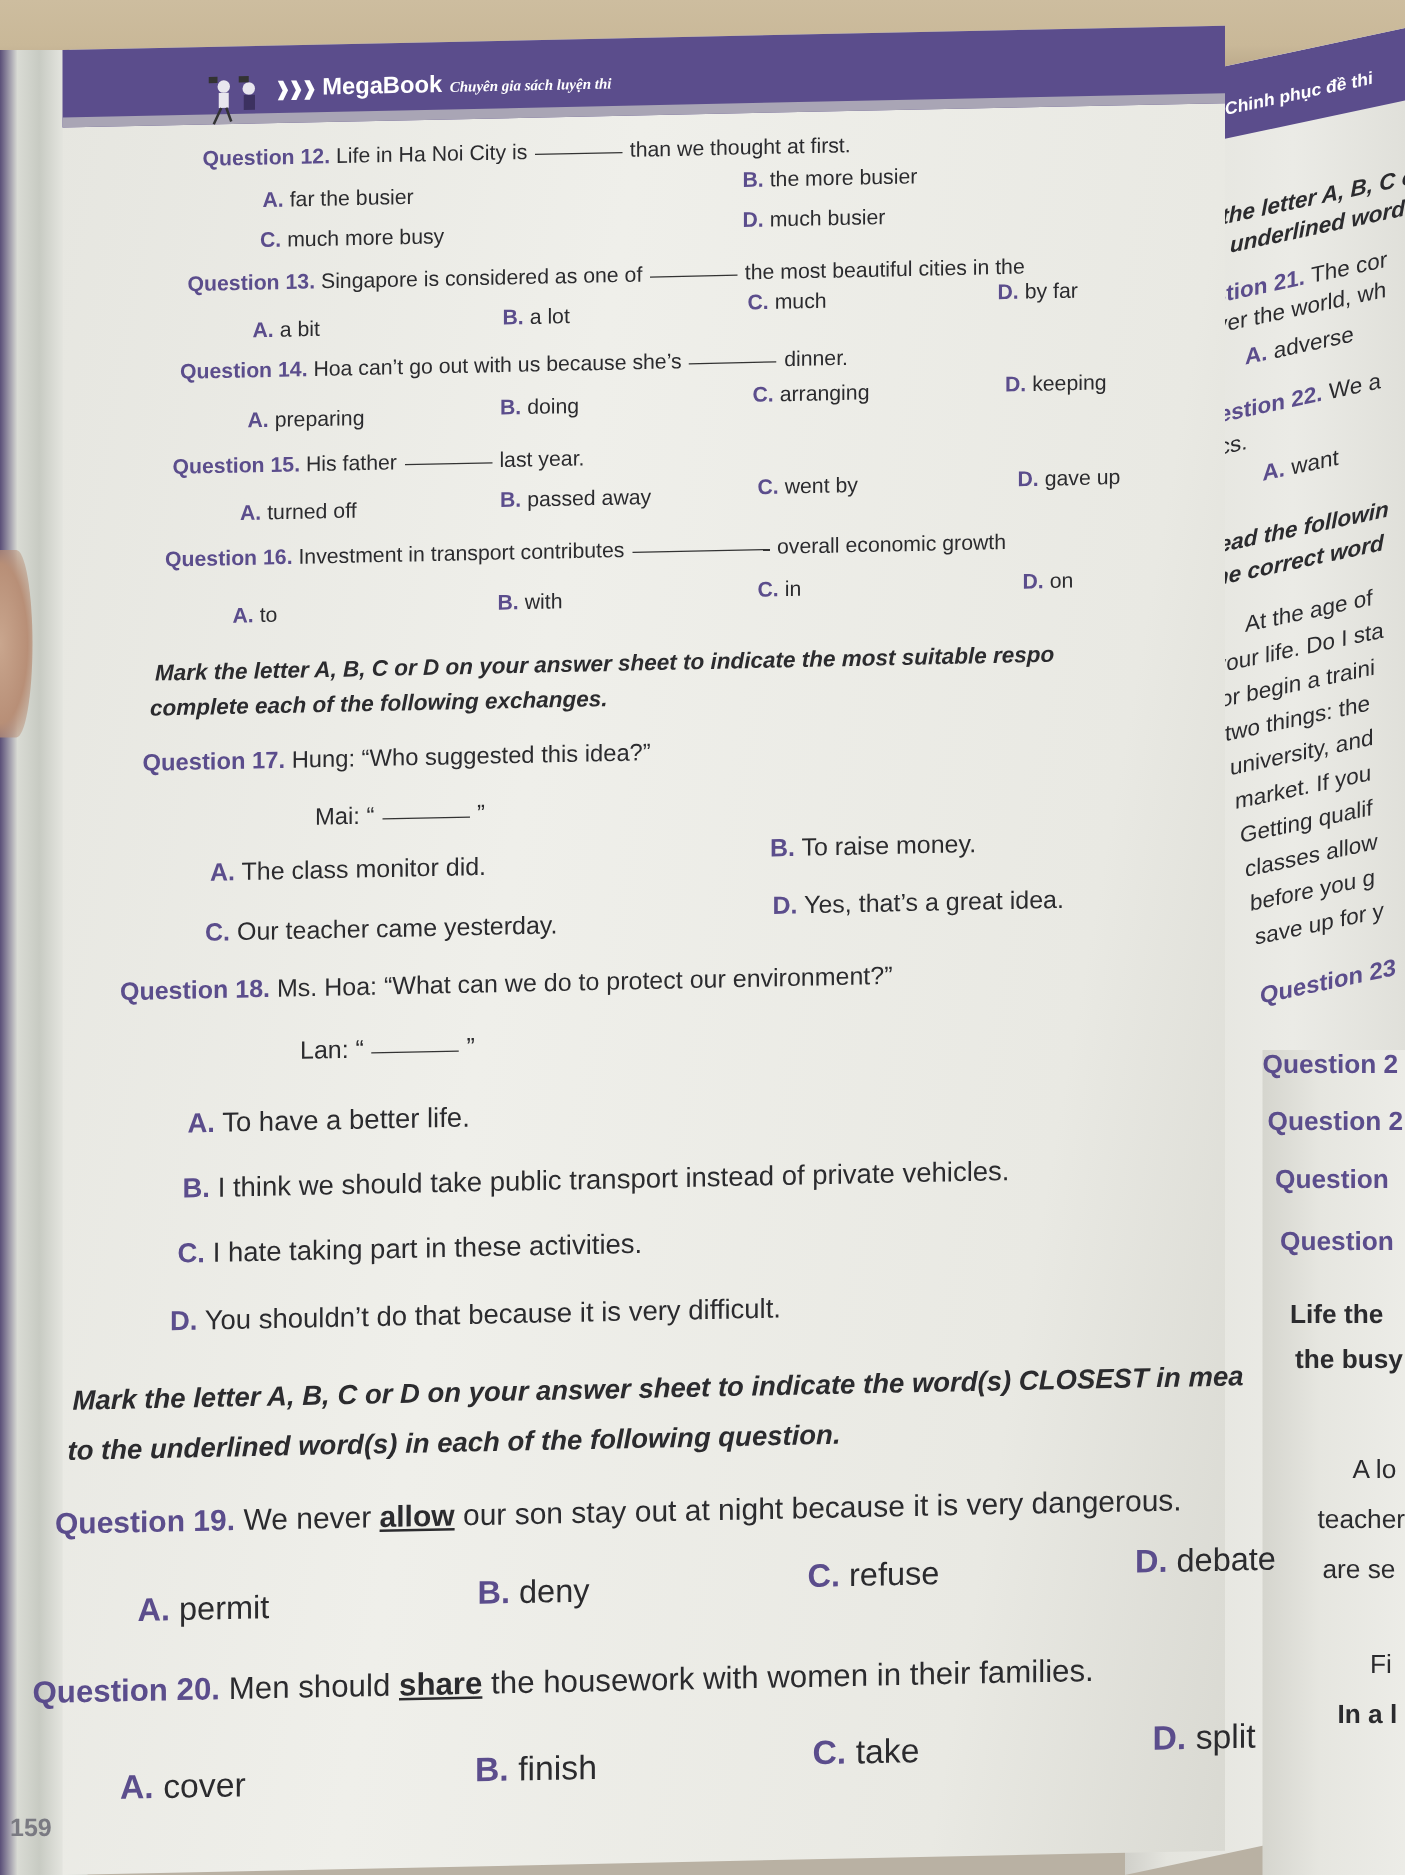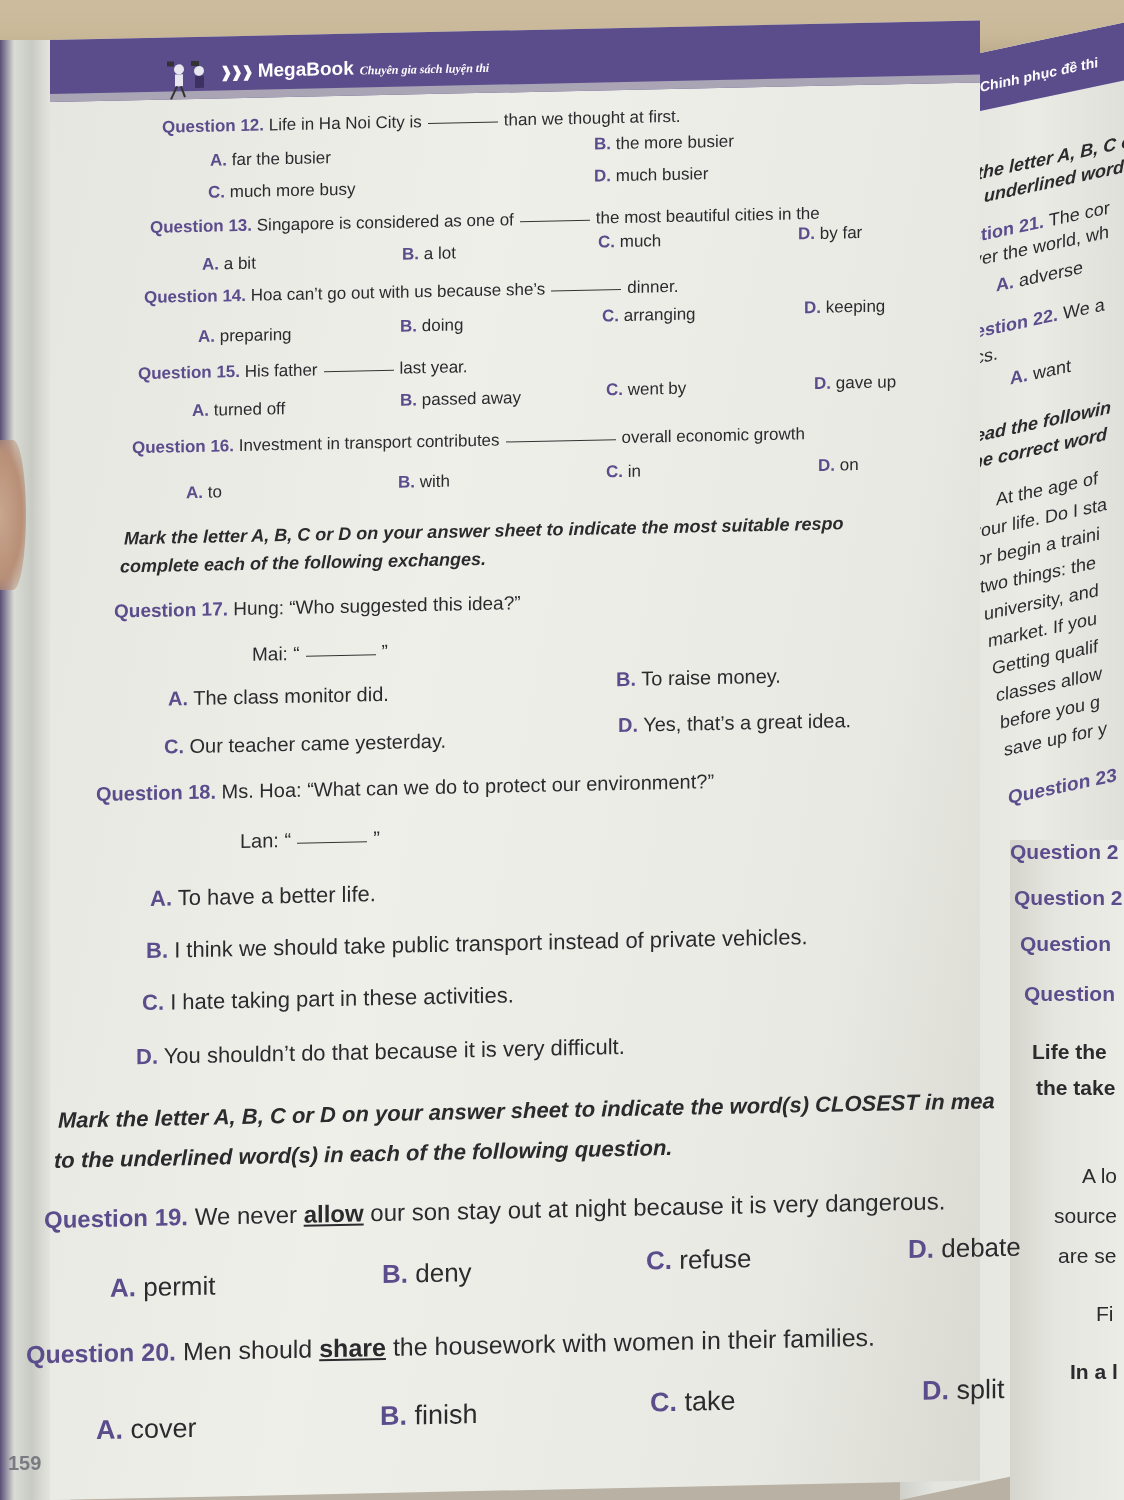--- a/index.html
+++ b/index.html
@@ -131,25 +131,25 @@
   <div class="rt" style="left:104px; top:692px;">save up for y</div>
   <div class="rt q" style="left:108px; top:740px;">Question 23</div>
 </div>
 
 <div class="right-lower">
   <div class="rl q" style="left:0px; top:0px;">Question 2</div>
   <div class="rl q" style="left:4px; top:46px;">Question 2</div>
   <div class="rl q" style="left:10px; top:92px;">Question</div>
   <div class="rl q" style="left:14px; top:142px;">Question</div>
   <div class="rl b" style="left:22px; top:200px;">Life the</div>
-  <div class="rl b" style="left:26px; top:236px;">the take</div>
+  <div class="rl b" style="left:26px; top:236px;">the busy</div>
   <div class="rl" style="left:72px; top:324px;">A lo</div>
-  <div class="rl" style="left:44px; top:364px;">source</div>
+  <div class="rl" style="left:44px; top:364px;">teacher</div>
   <div class="rl" style="left:48px; top:404px;">are se</div>
-  <div class="rl" style="left:86px; top:462px;">Fi</div>
+  <div class="rl" style="left:86px; top:480px;">Fi</div>
   <div class="rl" style="left:60px; top:520px;font-weight:bold;">In a l</div>
 </div>
 
 <div class="page">
   <div class="header-band">
     <div class="shade"></div>
     <svg class="mascot" viewBox="0 0 50 50">
       <circle cx="14" cy="14" r="5" fill="#e8e6ee"></circle>
       <rect x="10" y="19" width="8" height="12" fill="#e8e6ee"></rect>
       <line x1="12" y1="31" x2="6" y2="44" stroke="#333" stroke-width="2"></line>

